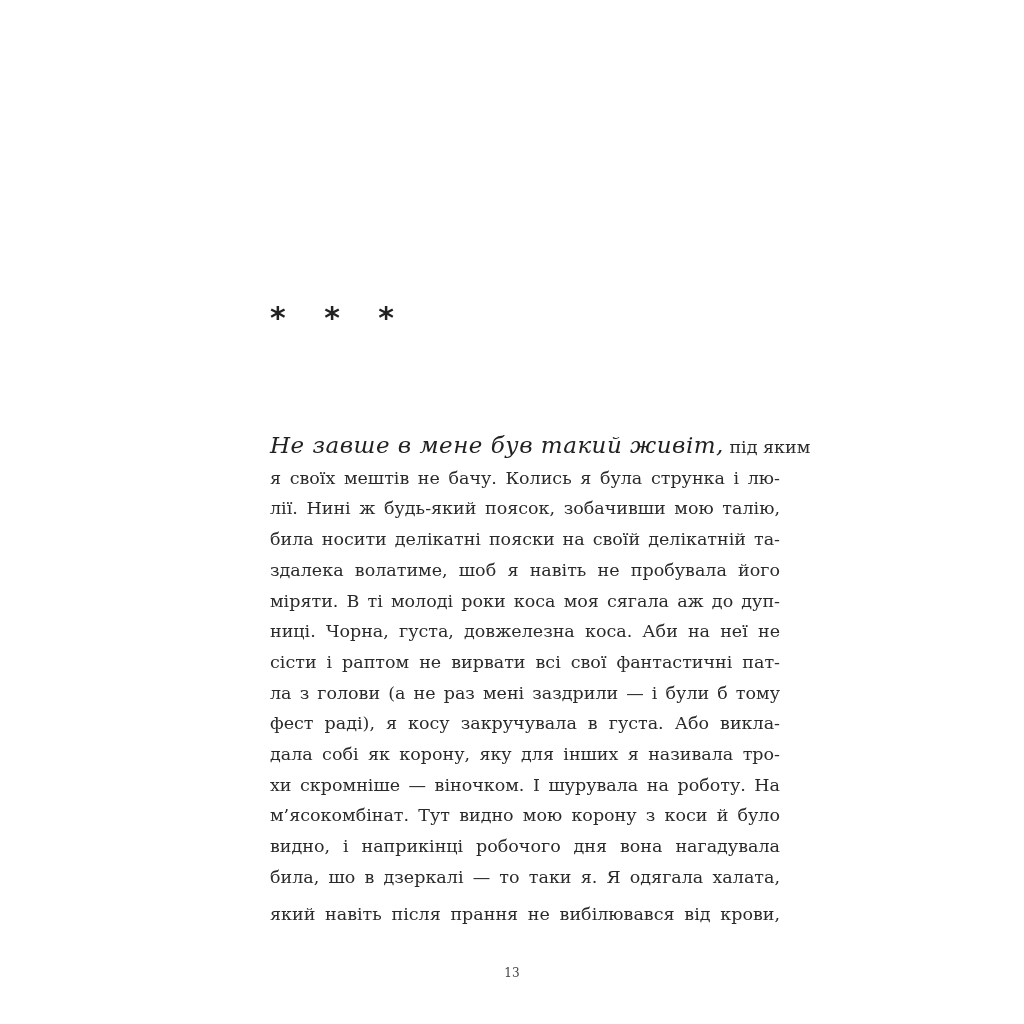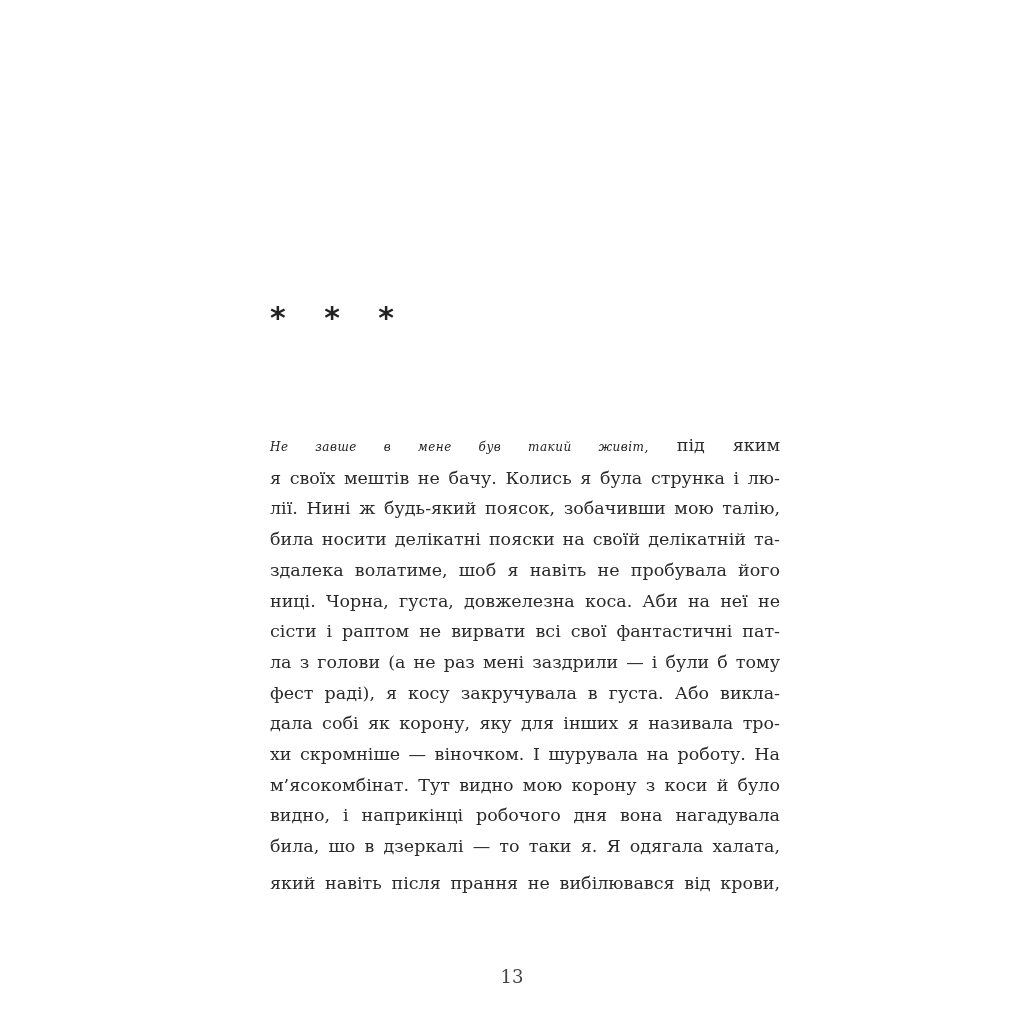--- a/index.html
+++ b/index.html
@@ -1,35 +1,36 @@
 <!DOCTYPE html>
 <html><head>
 <meta charset="utf-8">
 <style>
   html, body { margin:0; padding:0; }
   body { width:1024px; height:1024px; background:#ffffff; position:relative; overflow:hidden; }
   .asterisms { position:absolute; left:270px; top:300px; font-family:"DejaVu Sans", sans-serif; font-size:30px; color:#222; letter-spacing:14px; font-weight:bold; }
   .body-text { position:absolute; left:270px; top:430px; width:510px; font-family:"DejaVu Serif", serif; font-size:17.5px; line-height:30.7px; color:#2a2a2a; }
   .line { display:block; white-space:nowrap; text-align:justify; text-align-last:justify; }
   .line.last { text-align-last:justify;margin-top:6px; }
-  .script { font-family:"DejaVu Serif", serif; font-style:italic; font-size:12px; letter-spacing:0.5px; color:#222; }
-  .page-number { position:absolute; left:0; width:1024px; top:966px; text-align:center; font-family:"DejaVu Serif", serif; font-size:18px; color:#444; }
+  .script { font-family:"DejaVu Serif", serif; font-style:italic; font-size:23px; letter-spacing:0.5px; color:#222; }
+  .page-number { position:absolute; left:0; width:1024px; top:966px; text-align:center; font-family:"DejaVu Serif", serif; font-size:12px; color:#444; }
 </style>
 </head>
 <body>
 
 <div>
   <div class="asterisms">* * *</div>
 
   <div class="body-text">
     <span class="line"><span class="script">Не завше в мене був такий живіт,</span><span> під яким</span></span>
     <span class="line">я своїх мештів не бачу. Колись я була струнка і лю-</span>
     <span class="line">лії. Нині ж будь-який поясок, зобачивши мою талію,</span>
     <span class="line">била носити делікатні пояски на своїй делікатній та-</span>
     <span class="line">здалека волатиме, шоб я навіть не пробувала його</span>
+    <span class="line">міряти. В ті молоді роки коса моя сягала аж до дуп-</span>
     <span class="line">ниці. Чорна, густа, довжелезна коса. Аби на неї не</span>
     <span class="line">сісти і раптом не вирвати всі свої фантастичні пат-</span>
     <span class="line">ла з голови (а не раз мені заздрили — і були б тому</span>
     <span class="line">фест раді), я косу закручувала в густа. Або викла-</span>
     <span class="line">дала собі як корону, яку для інших я називала тро-</span>
     <span class="line">хи скромніше — віночком. І шурувала на роботу. На</span>
     <span class="line">м’ясокомбінат. Тут видно мою корону з коси й було</span>
     <span class="line">видно, і наприкінці робочого дня вона нагадувала</span>
     <span class="line">била, шо в дзеркалі — то таки я. Я одягала халата,</span>
     <span class="line last">який навіть після прання не вибілювався від крови,</span>

